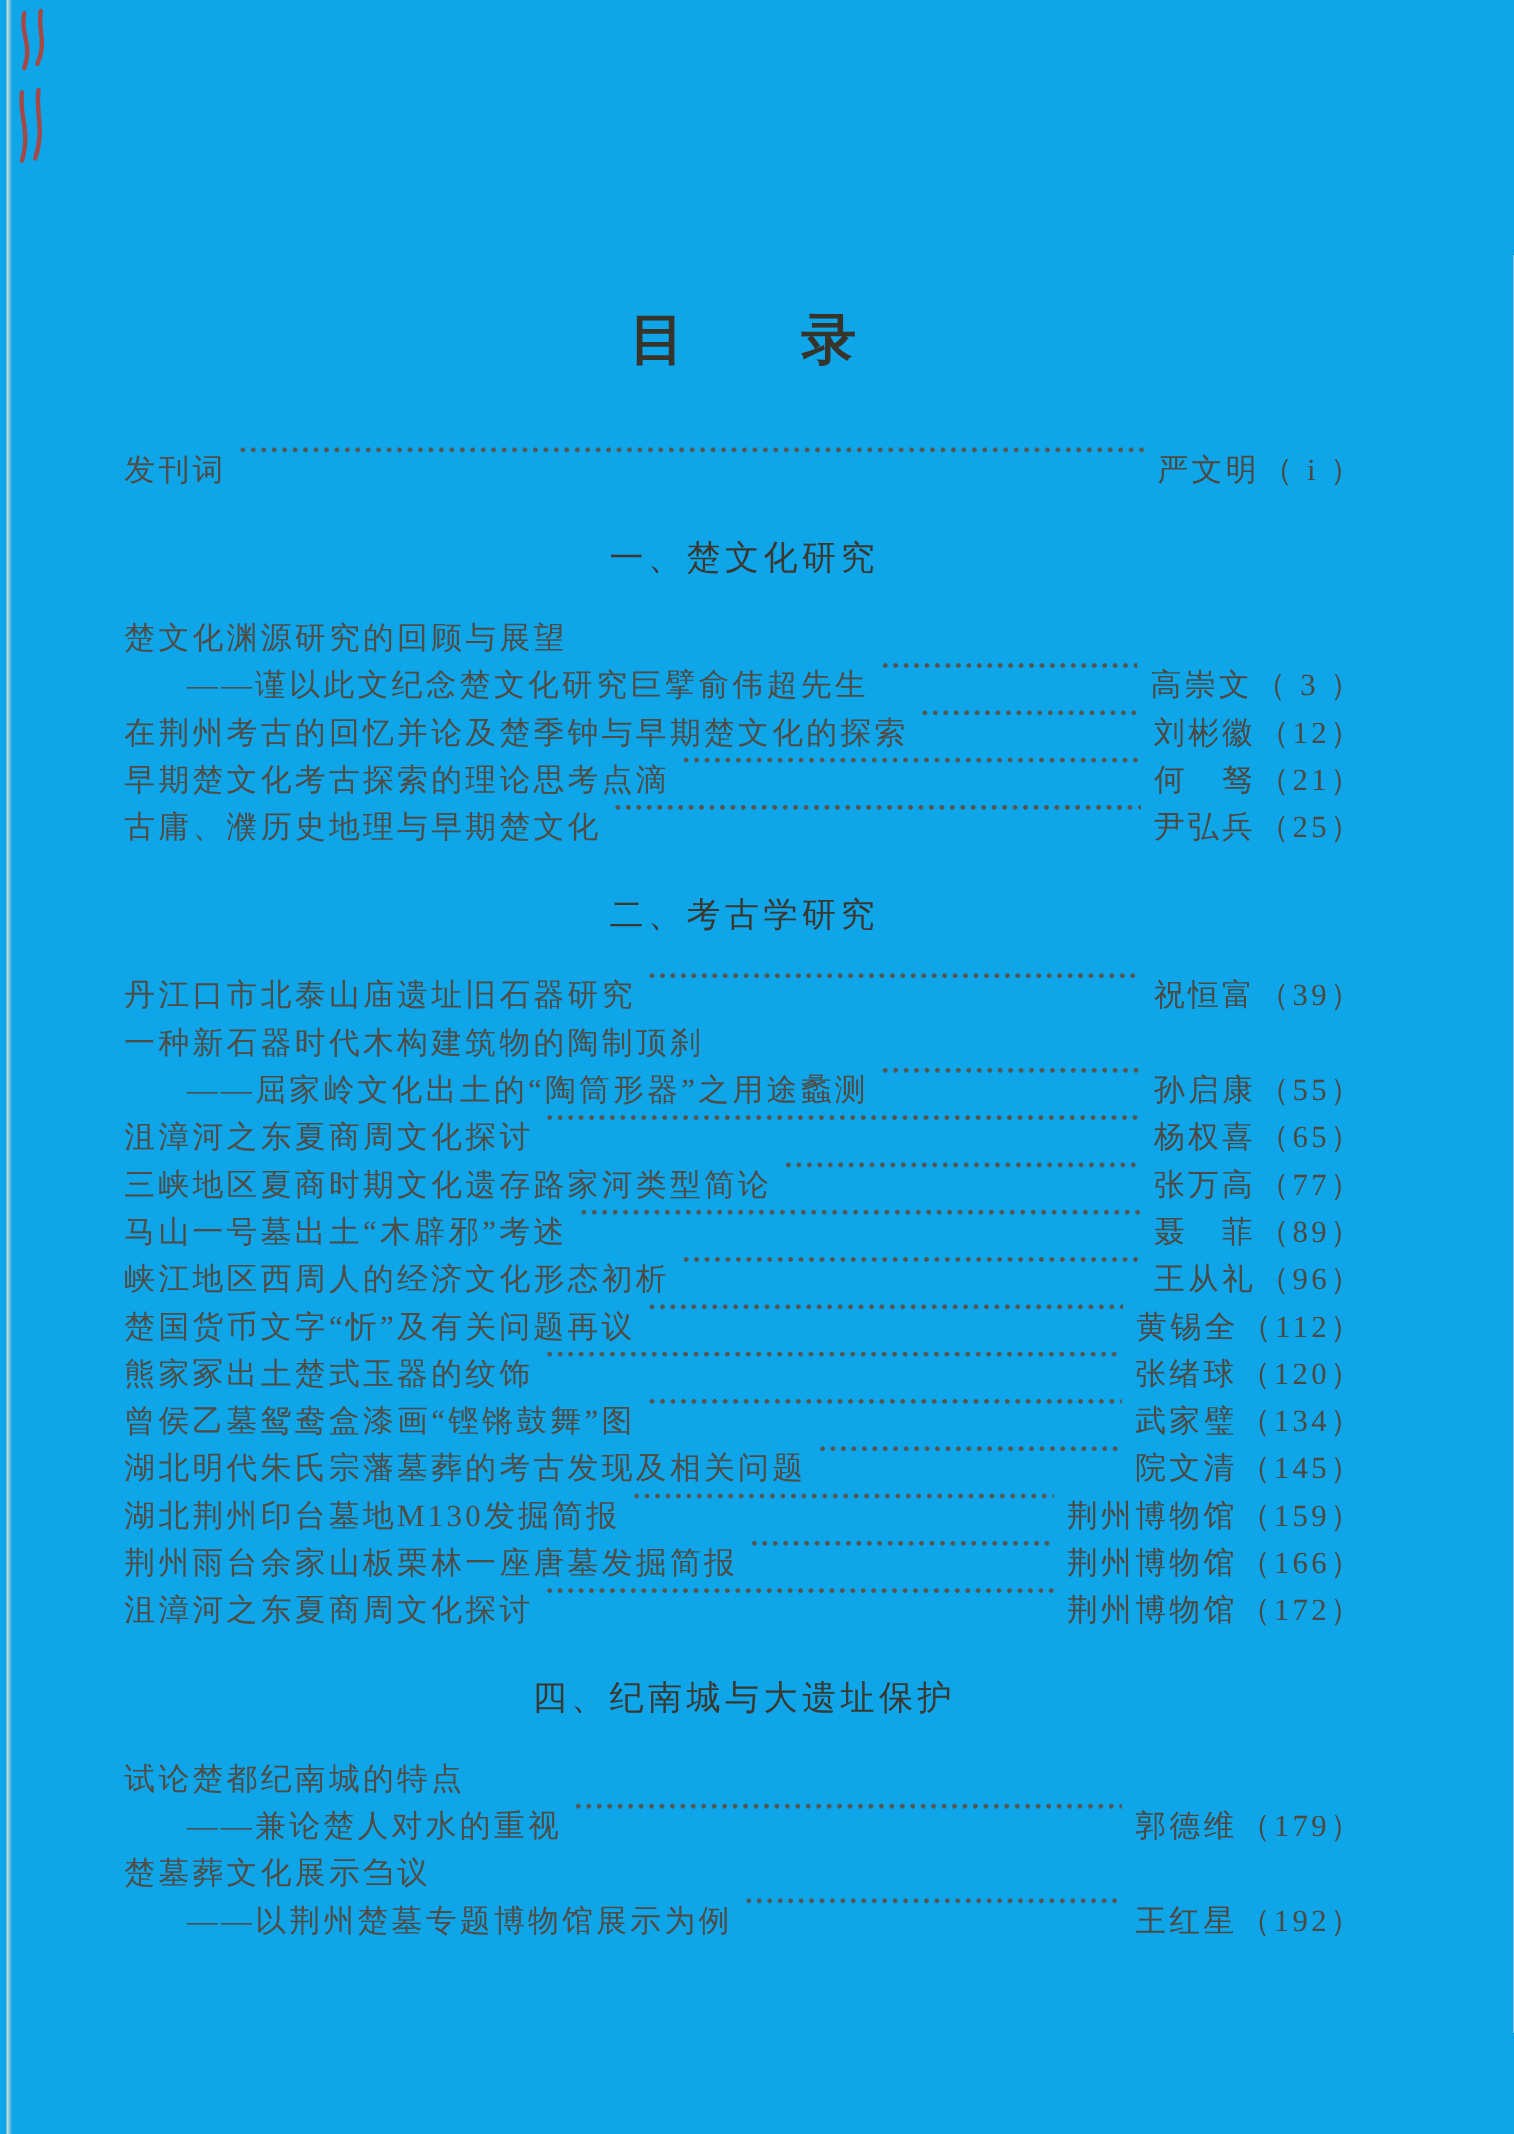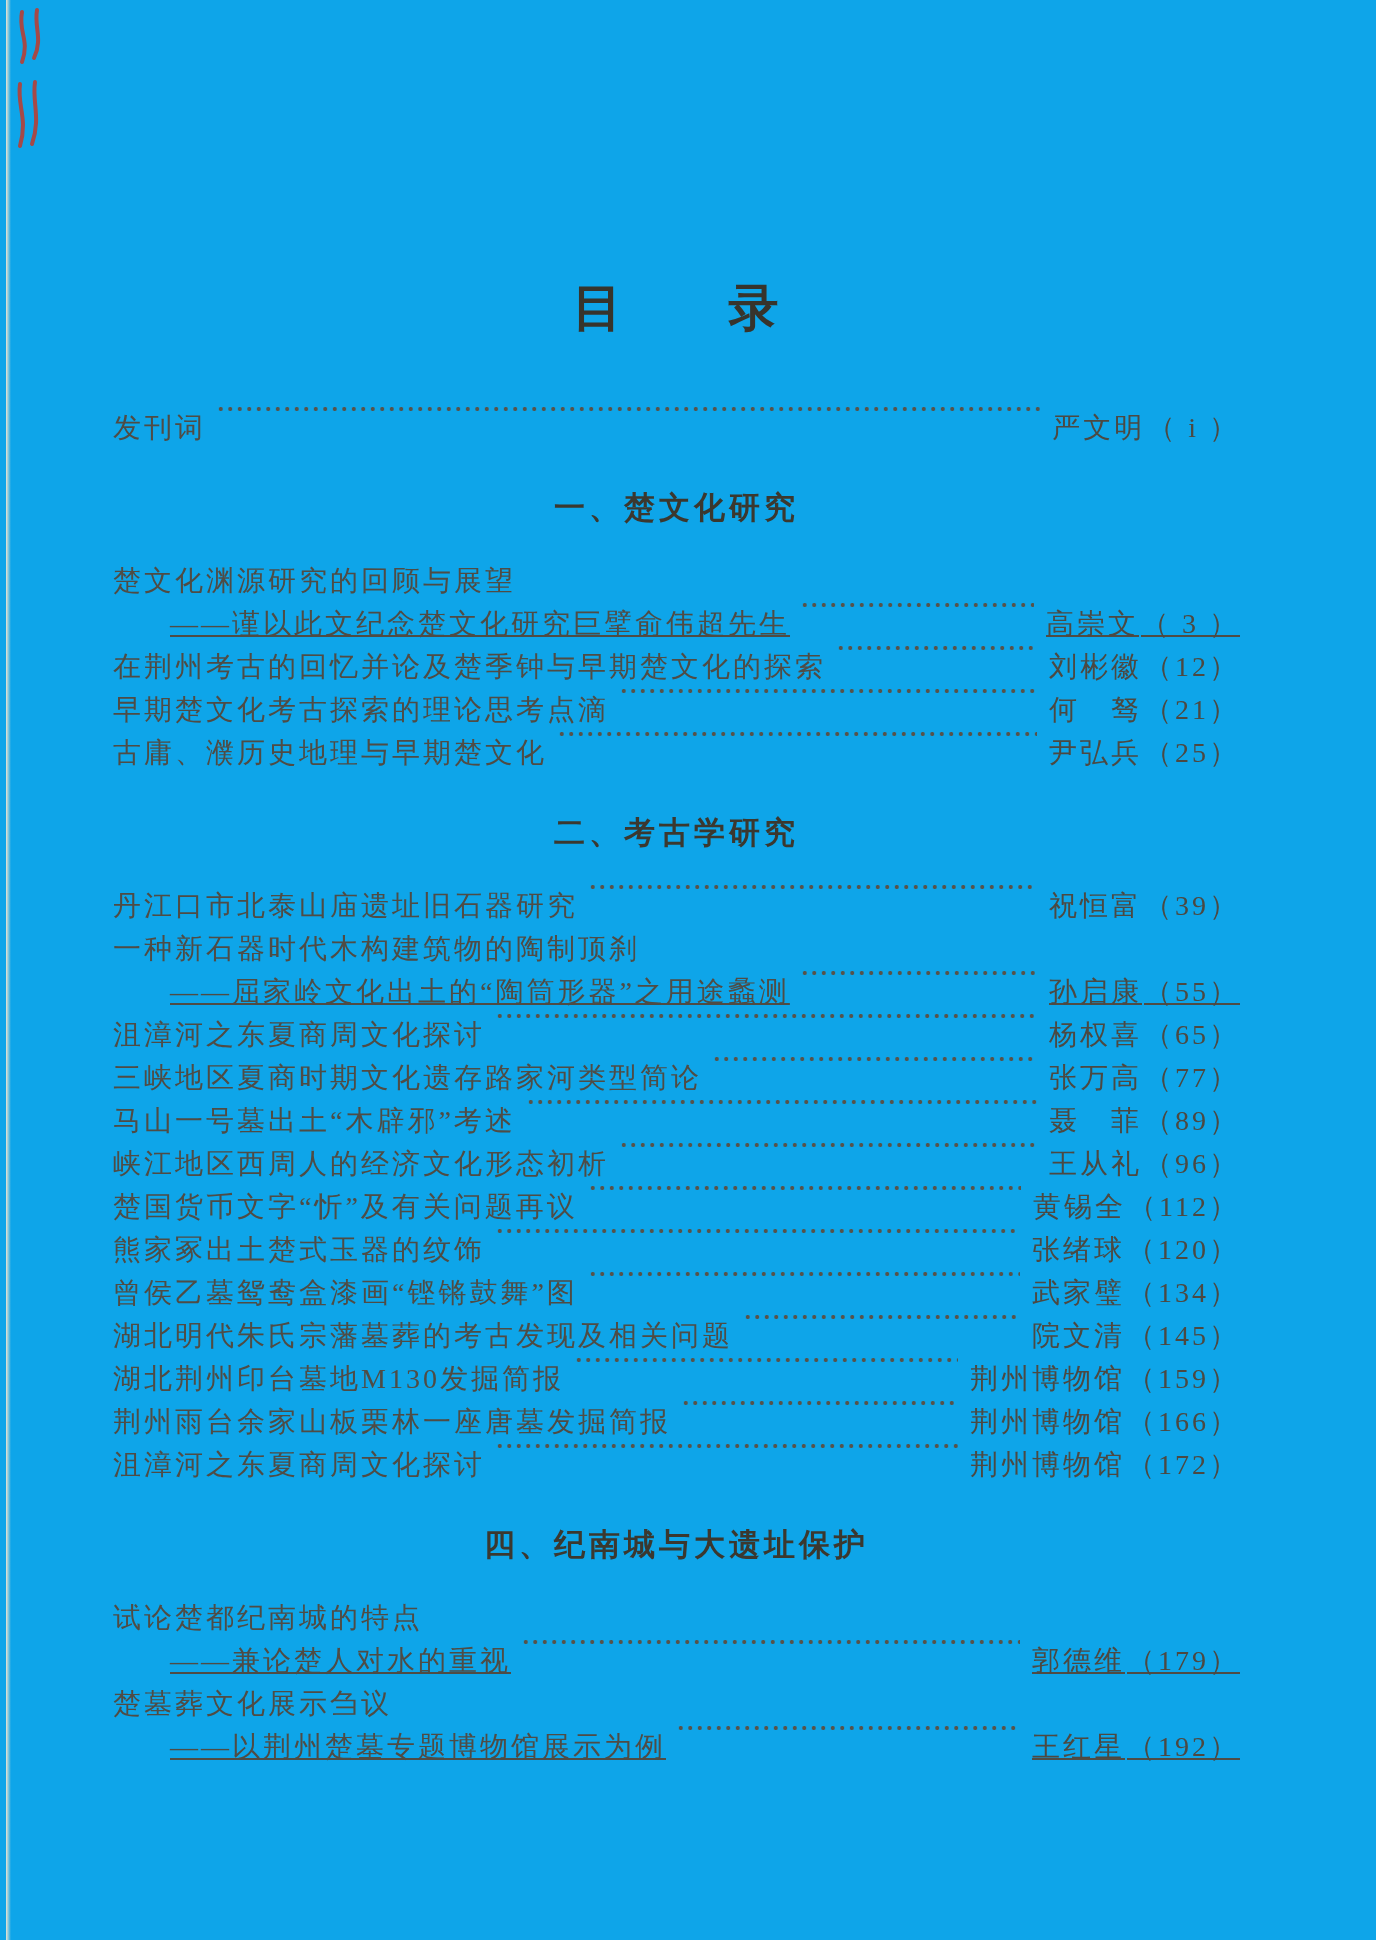--- a/index.html
+++ b/index.html
@@ -33,38 +33,38 @@
     font-size: 50px;
     line-height: 56px;
     font-weight: 700;
     letter-spacing: 2px;
     color: #37342c;
     margin: 0 0 70px 0;
     white-space: pre;
   }
   .section {
     font-family: "DejaVu Sans", "Liberation Sans", sans-serif;
-    font-weight: 700;
+    font-weight: 400;
     font-size: 31px;
     line-height: 44px;
     letter-spacing: 4px;
     color: #3b382f;
     text-align: center;
     margin: 36px 0 30px 0;
   }
   .entry { margin: 0; }
   .line {
     display: flex;
     align-items: flex-start;
     font-size: 28px;
     line-height: 43px;
     letter-spacing: 3px;
   }
   .etitle, .esub, .author, .epage { white-space: pre; }
-  .indent { padding-left: 57px; text-decoration: underline; }
+  .indent { padding-left: 57px; }
   .leader {
     flex: 1;
     min-width: 30px;
     height: 6px;
     margin: 0 12px 11px 10px;
     background-image: radial-gradient(circle, #56534b 1.8px, rgba(86,83,75,0) 2.3px);
     background-size: 9.5px 6px;
     background-repeat: repeat-x;
     background-position: left center;
   }

